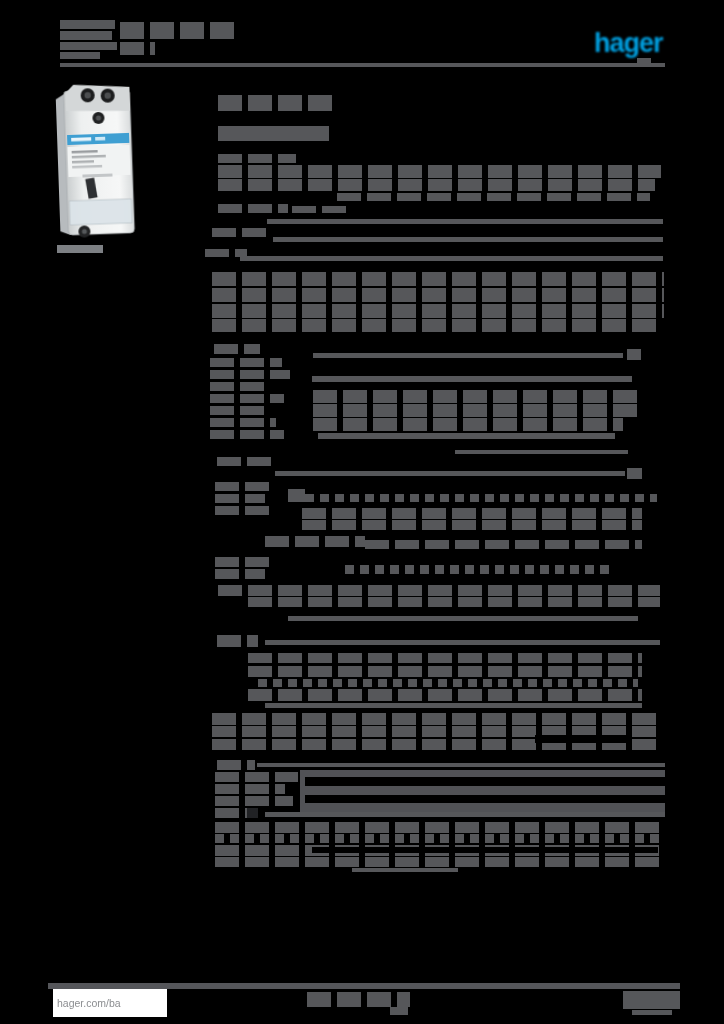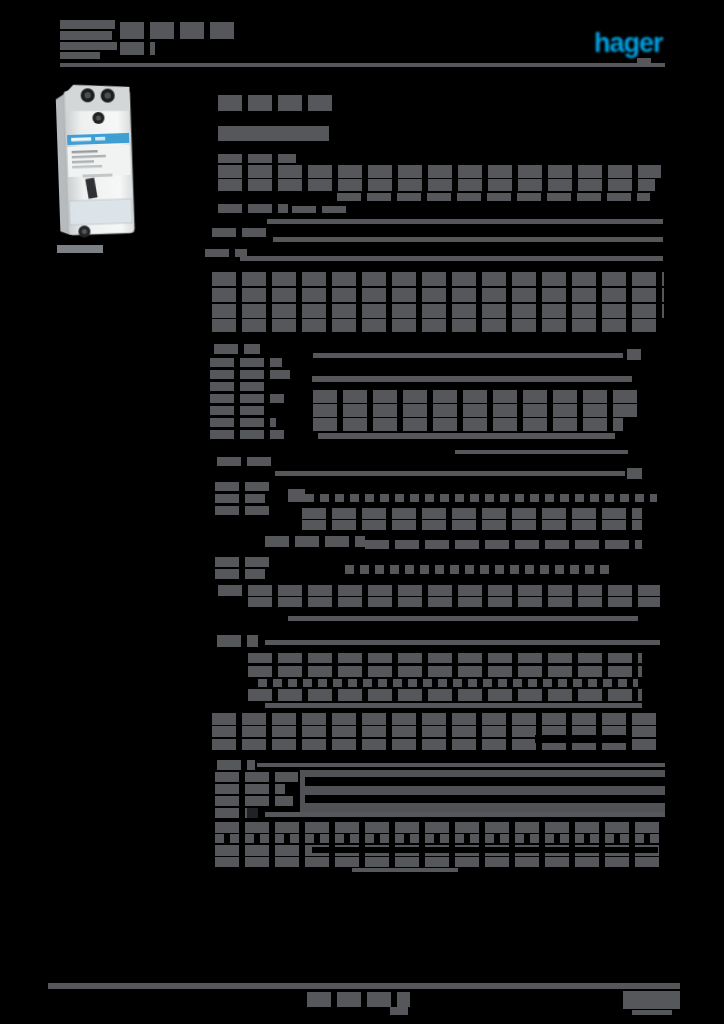--- a/index.html
+++ b/index.html
@@ -166,14 +166,17 @@
       <div class="rb gap" style="left: 312px; top: 847px; width: 346px; height: 6px;"></div>
       <div class="rb words" style="left: 215px; top: 857px; width: 447px; height: 10px;"></div>
       <div class="rb solid" style="left: 352px; top: 868px; width: 106px; height: 4px;"></div>
       <div class="rb words" style="left: 307px; top: 992px; width: 103px; height: 15px;"></div>
       <div class="rb solid" style="left: 390px; top: 1007px; width: 18px; height: 8px;"></div>
       <div class="rb solid" style="left: 623px; top: 991px; width: 57px; height: 18px;"></div>
       <div class="rb solid" style="left: 632px; top: 1010px; width: 40px; height: 5px;"></div>
     </div>
 
   <div id="footer-rule"></div>
+  <div id="footer-box">
+    <span>hager.com/ba</span>
+  </div>
 
 </div>
 
 </body></html>

